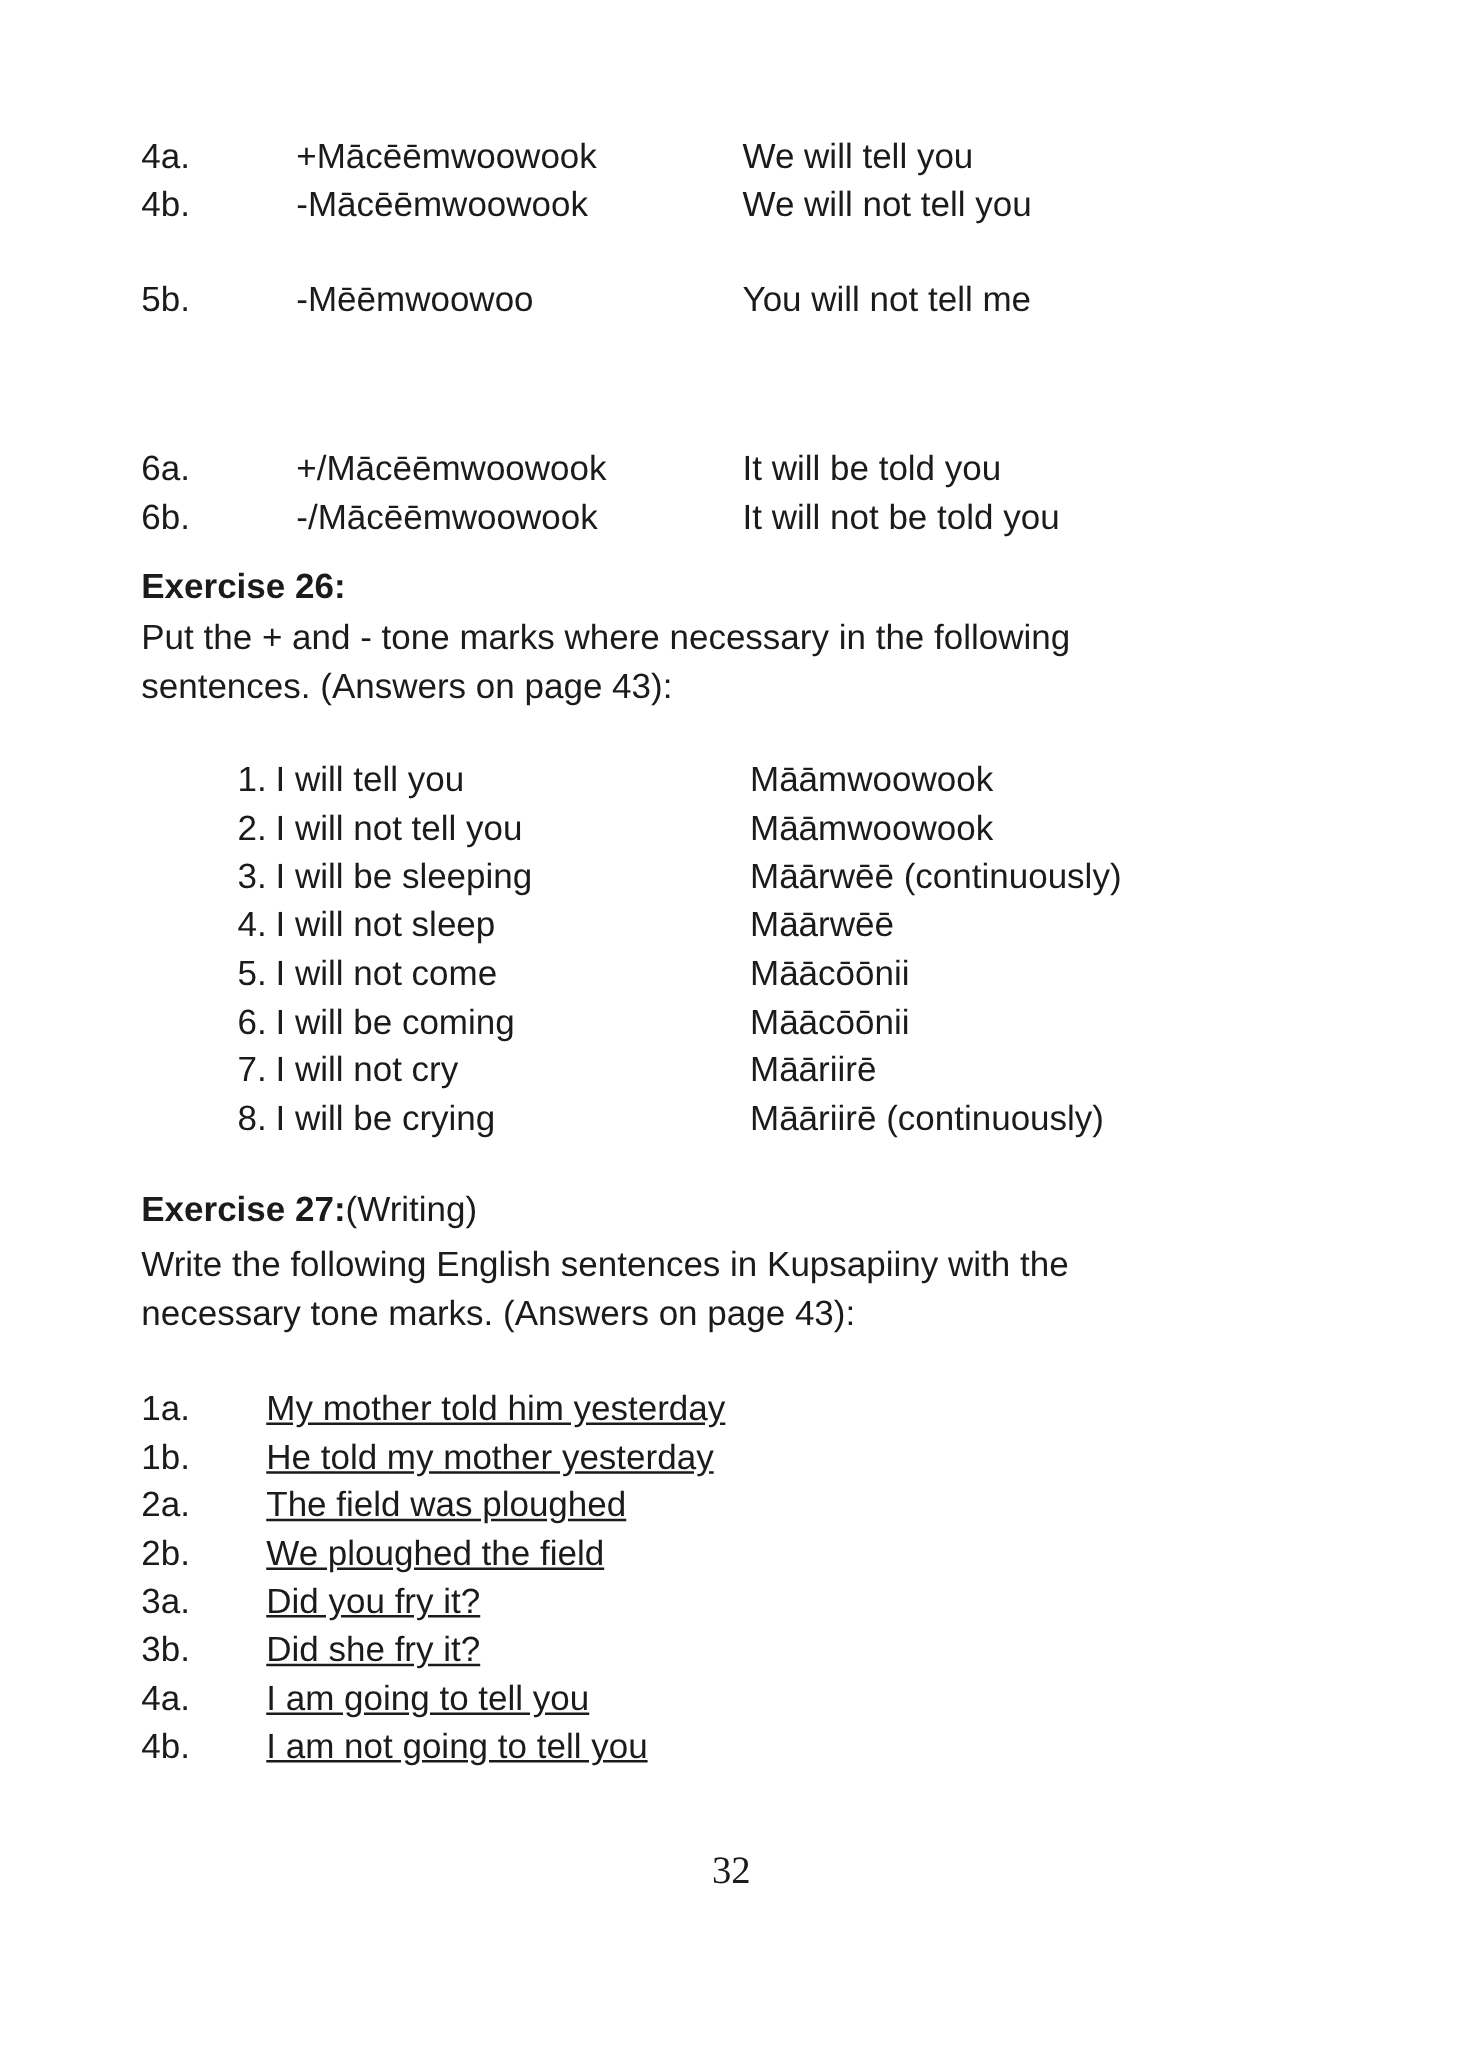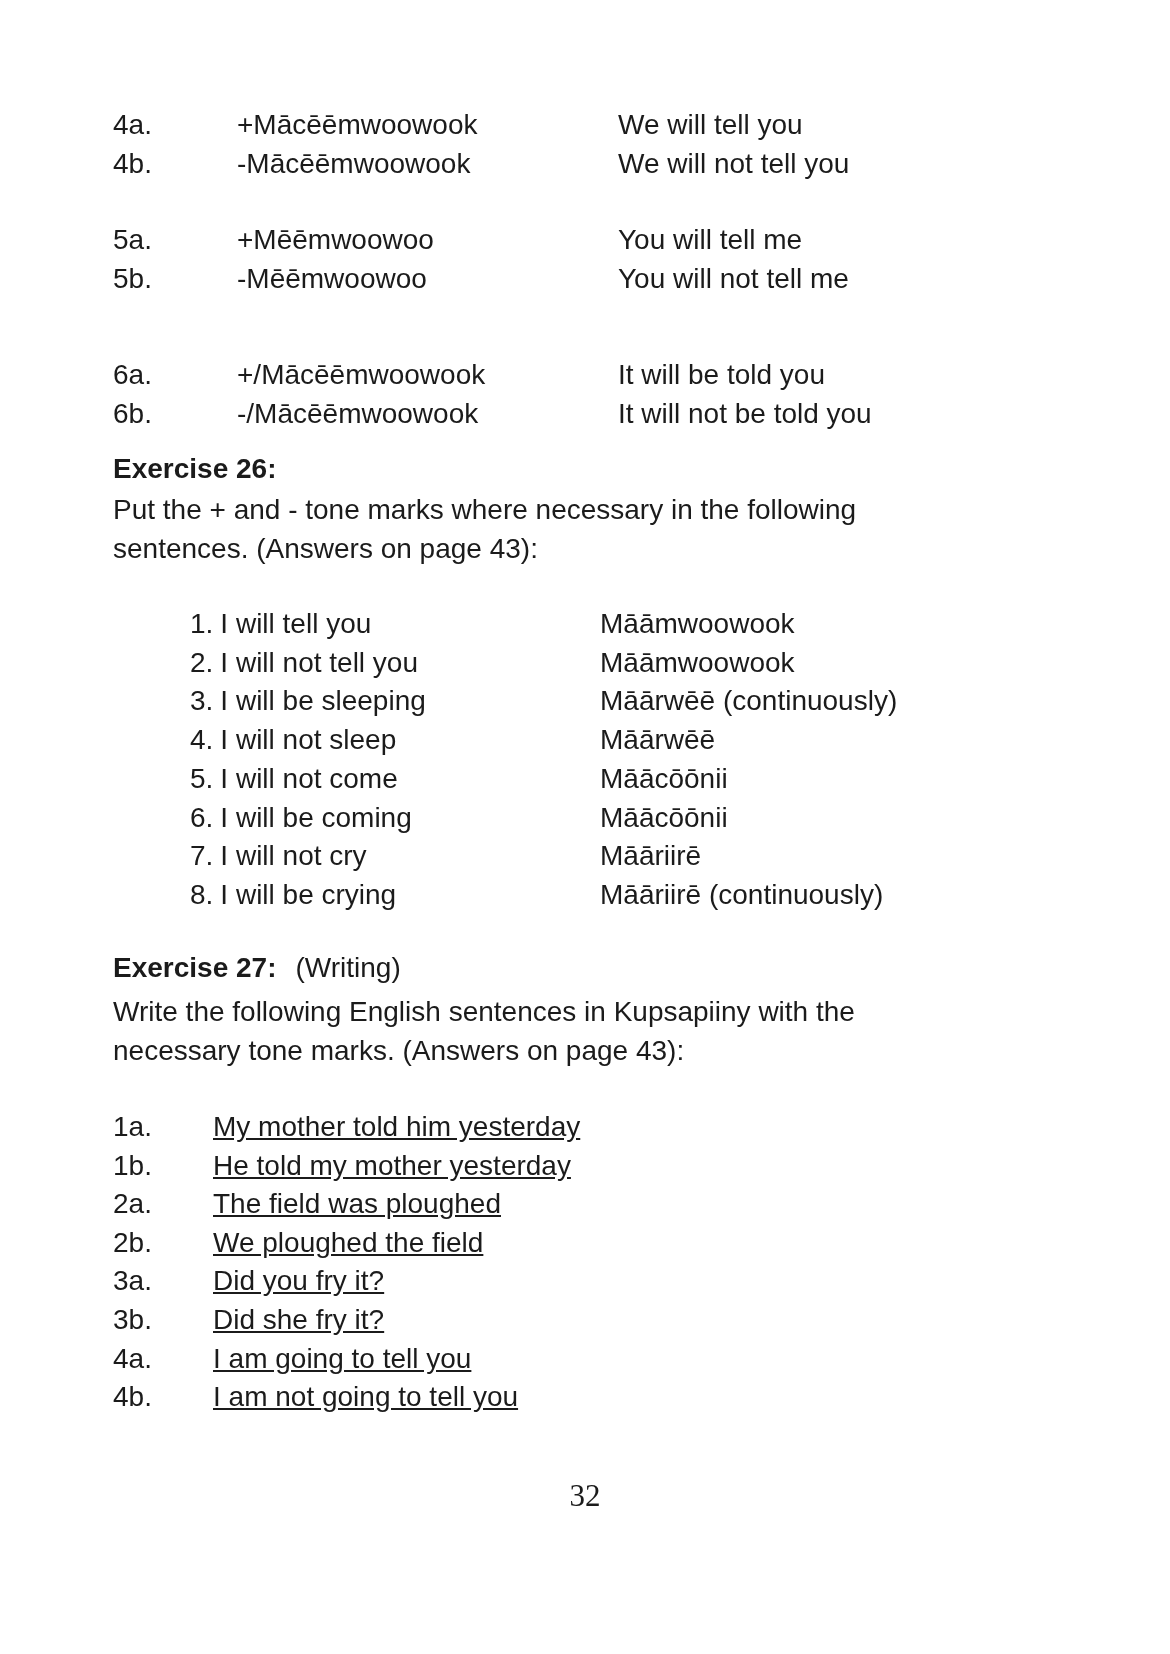--- a/index.html
+++ b/index.html
@@ -20,31 +20,31 @@
 
   
   .pair-group {
     left: 113px;
     width: 1000px;
     line-height: 39px;
   }
   .trow { display: flex; }
   .trow .c1 { width: 124px; flex: 0 0 auto; }
   .trow .c2 { width: 357px; flex: 0 0 auto; }
-  .trow .c3 { flex: 1 1 auto; margin-left: 24px; }
+  .trow .c3 { flex: 1 1 auto; }
 
   
   .ex-title {
     left: 113px;
     font-weight: bold;
     line-height: 39px;
   }
   .ex-title .suffix {
     font-weight: normal;
-    margin-left: 19px;
+    margin-left: 0;
   }
   .ex-instructions {
     left: 113px;
     width: 980px;
     line-height: 39px;
   }
 
   
   .ex26-list {
     left: 190px;
@@ -86,25 +86,20 @@
   </div>
   <div class="trow">
     <span class="c1">4b.</span>
     <span class="c2">-Mācēēmwoowook</span>
     <span class="c3">We will not tell you</span>
   </div>
 </div>
 
 <div class="abs pair-group" style="top:220px">
   <div class="trow">
-    <span class="c1">5a.</span>
-    <span class="c2">+Mēēmwoowoo</span>
-    <span class="c3">You will tell me</span>
-  </div>
-  <div class="trow">
     <span class="c1">5b.</span>
     <span class="c2">-Mēēmwoowoo</span>
     <span class="c3">You will not tell me</span>
   </div>
 </div>
 
 <div class="abs pair-group" style="top:355px">
   <div class="trow">
     <span class="c1">6a.</span>
     <span class="c2">+/Mācēēmwoowook</span>

